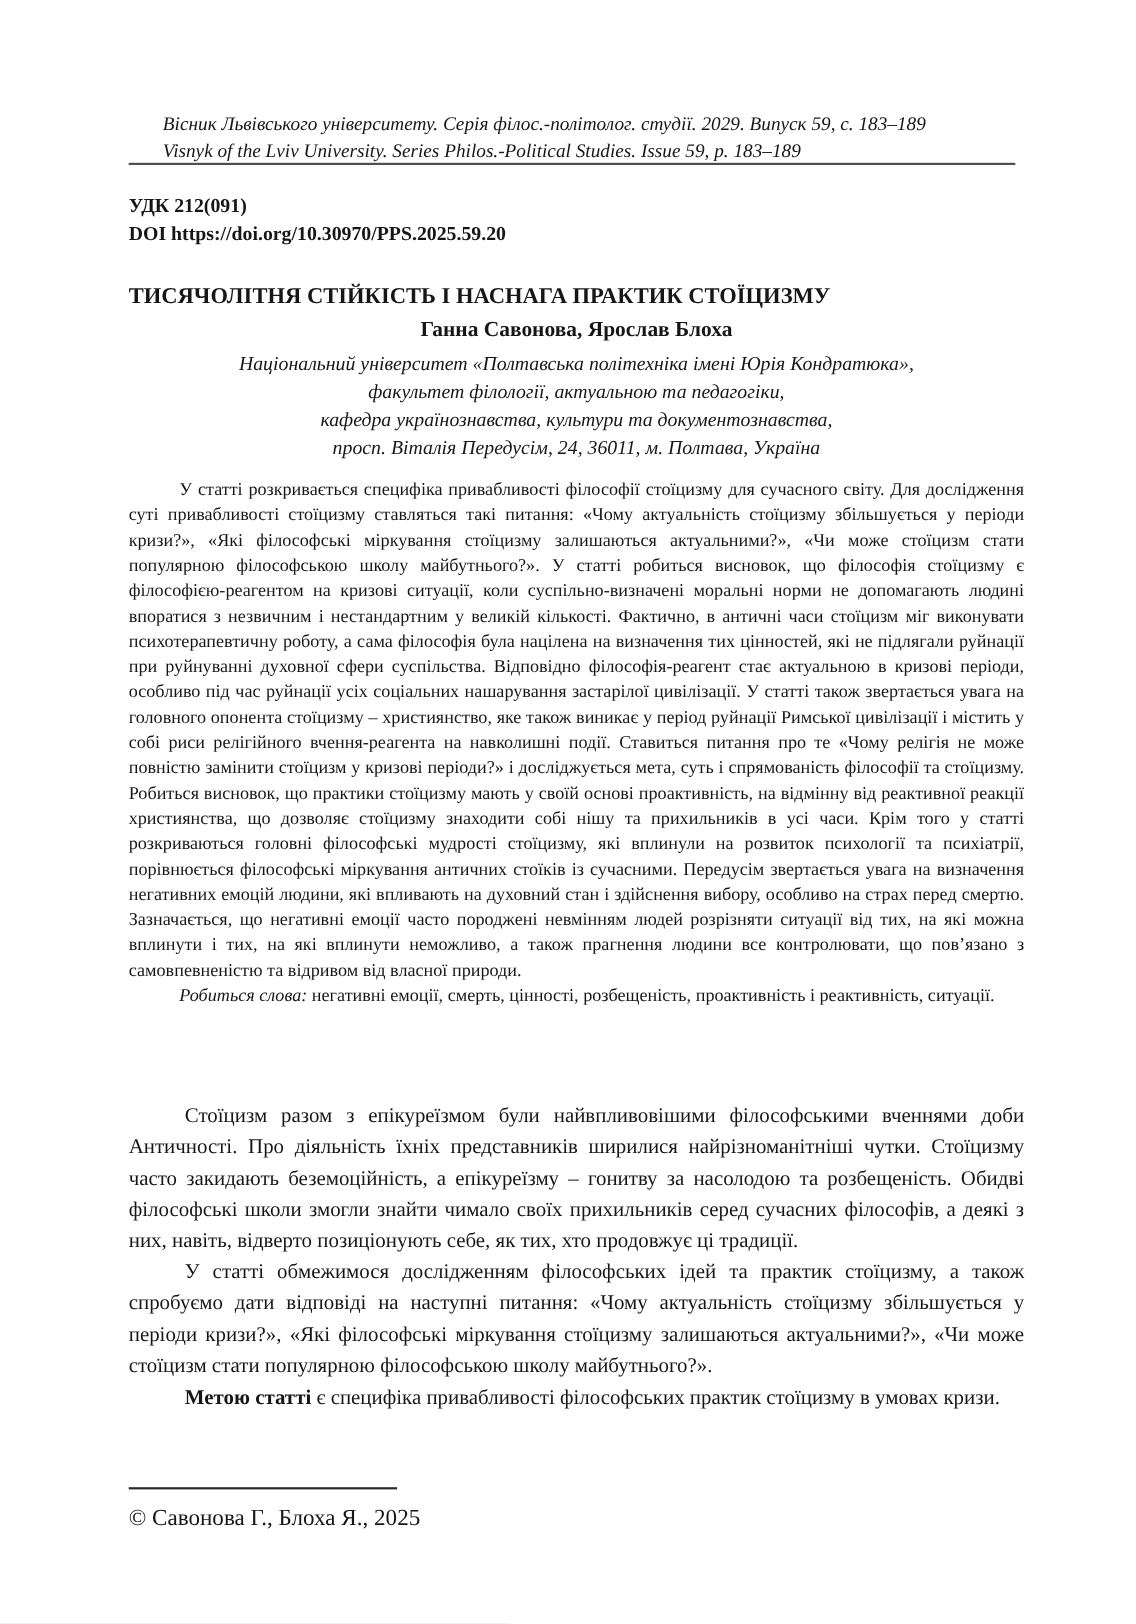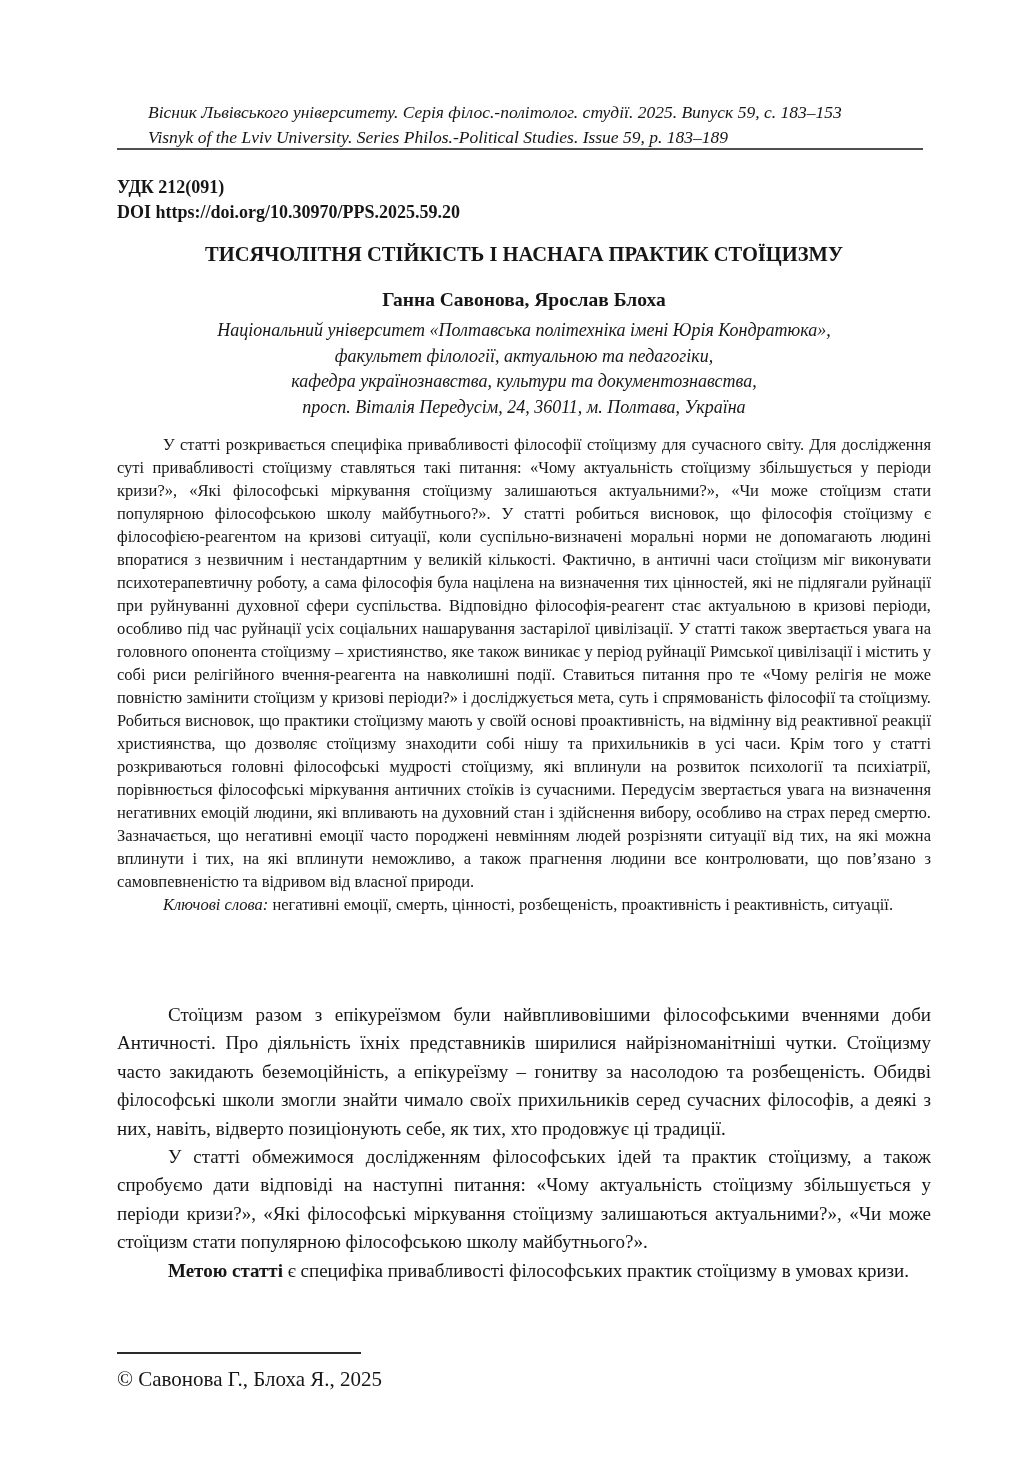--- a/index.html
+++ b/index.html
@@ -30,23 +30,22 @@
     height: 2px;
     background: #4f4f4f;
   }
   .meta {
     top: 175px;
     font-weight: bold;
     font-size: 18px;
     line-height: 25px;
   }
   .title {
-    top: 242px;
+    top: 257px;
     margin: 0;
-    text-align: center;
     font-weight: bold;
     font-size: 20.5px;
     line-height: 24px;
   }
   .authors {
     top: 289px;
     text-align: center;
     font-weight: bold;
     font-size: 19.5px;
   }
@@ -84,21 +83,21 @@
     font-size: 21px;
     line-height: 26px;
   }
 </style>
 </head>
 <body>
 
 <div class="page">
 
   <header class="abs journal-header">
-    <div>Вісник Львівського університету. Серія філос.-політолог. студії. 2025. Випуск 59, с. 183–153</div>
+    <div>Вісник Львівського університету. Серія філос.-політолог. студії. 2029. Випуск 59, с. 183–189</div>
     <div>Visnyk of the Lviv University. Series Philos.-Political Studies. Issue 59, p. 183–189</div>
   </header>
 
   <div class="abs header-rule"></div>
 
   <section class="abs meta">
     <div>УДК 212(091)</div>
     <div>DOI https://doi.org/10.30970/PPS.2025.59.20</div>
   </section>
 
@@ -108,21 +107,21 @@
 
   <div class="abs affiliation">
     <div>Національний університет «Полтавська політехніка імені Юрія Кондратюка»,</div>
     <div>факультет філології, актуальною та педагогіки,</div>
     <div>кафедра українознавства, культури та документознавства,</div>
     <div>просп. Віталія Передусім, 24, 36011, м. Полтава, Україна</div>
   </div>
 
   <section class="abs abstract">
     <p>У статті розкривається специфіка привабливості філософії стоїцизму для сучасного світу. Для дослідження суті привабливості стоїцизму ставляться такі питання: «Чому актуальність стоїцизму збільшується у періоди кризи?», «Які філософські міркування стоїцизму залишаються актуальними?», «Чи може стоїцизм стати популярною філософською школу майбутнього?». У статті робиться висновок, що філософія стоїцизму є філософією-реагентом на кризові ситуації, коли суспільно-визначені моральні норми не допомагають людині впоратися з незвичним і нестандартним у великій кількості. Фактично, в античні часи стоїцизм міг виконувати психотерапевтичну роботу, а сама філософія була націлена на визначення тих цінностей, які не підлягали руйнації при руйнуванні духовної сфери суспільства. Відповідно філософія-реагент стає актуальною в кризові періоди, особливо під час руйнації усіх соціальних нашарування застарілої цивілізації. У статті також звертається увага на головного опонента стоїцизму – християнство, яке також виникає у період руйнації Римської цивілізації і містить у собі риси релігійного вчення-реагента на навколишні події. Ставиться питання про те «Чому релігія не може повністю замінити стоїцизм у кризові періоди?» і досліджується мета, суть і спрямованість філософії та стоїцизму. Робиться висновок, що практики стоїцизму мають у своїй основі проактивність, на відмінну від реактивної реакції християнства, що дозволяє стоїцизму знаходити собі нішу та прихильників в усі часи. Крім того у статті розкриваються головні філософські мудрості стоїцизму, які вплинули на розвиток психології та психіатрії, порівнюється філософські міркування античних стоїків із сучасними. Передусім звертається увага на визначення негативних емоцій людини, які впливають на духовний стан і здійснення вибору, особливо на страх перед смертю. Зазначається, що негативні емоції часто породжені невмінням людей розрізняти ситуації від тих, на які можна вплинути і тих, на які вплинути неможливо, а також прагнення людини все контролювати, що пов’язано з самовпевненістю та відривом від власної природи.</p>
-    <p><span class="kw-label">Ключові слова:</span><span> негативні емоції, смерть, цінності, розбещеність, проактивність і реактивність, ситуації.</span></p>
+    <p><span class="kw-label">Робиться слова:</span><span> негативні емоції, смерть, цінності, розбещеність, проактивність і реактивність, ситуації.</span></p>
   </section>
 
   <section class="abs body-text">
     <p>Стоїцизм разом з епікуреїзмом були найвпливовішими філософськими вченнями доби Античності. Про діяльність їхніх представників ширилися найрізноманітніші чутки. Стоїцизму часто закидають беземоційність, а епікуреїзму – гонитву за насолодою та розбещеність. Обидві філософські школи змогли знайти чимало своїх прихильників серед сучасних філософів, а деякі з них, навіть, відверто позиціонують себе, як тих, хто продовжує ці традиції.</p>
     <p>У статті обмежимося дослідженням філософських ідей та практик стоїцизму, а також спробуємо дати відповіді на наступні питання: «Чому актуальність стоїцизму збільшується у періоди кризи?», «Які філософські міркування стоїцизму залишаються актуальними?», «Чи може стоїцизм стати популярною філософською школу майбутнього?».</p>
     <p><span class="lead">Метою статті</span><span> є специфіка привабливості філософських практик стоїцизму в умовах кризи.</span></p>
   </section>
 
   <div class="abs footer-rule"></div>
   <div class="abs copyright">© Савонова Г., Блоха Я., 2025</div>

